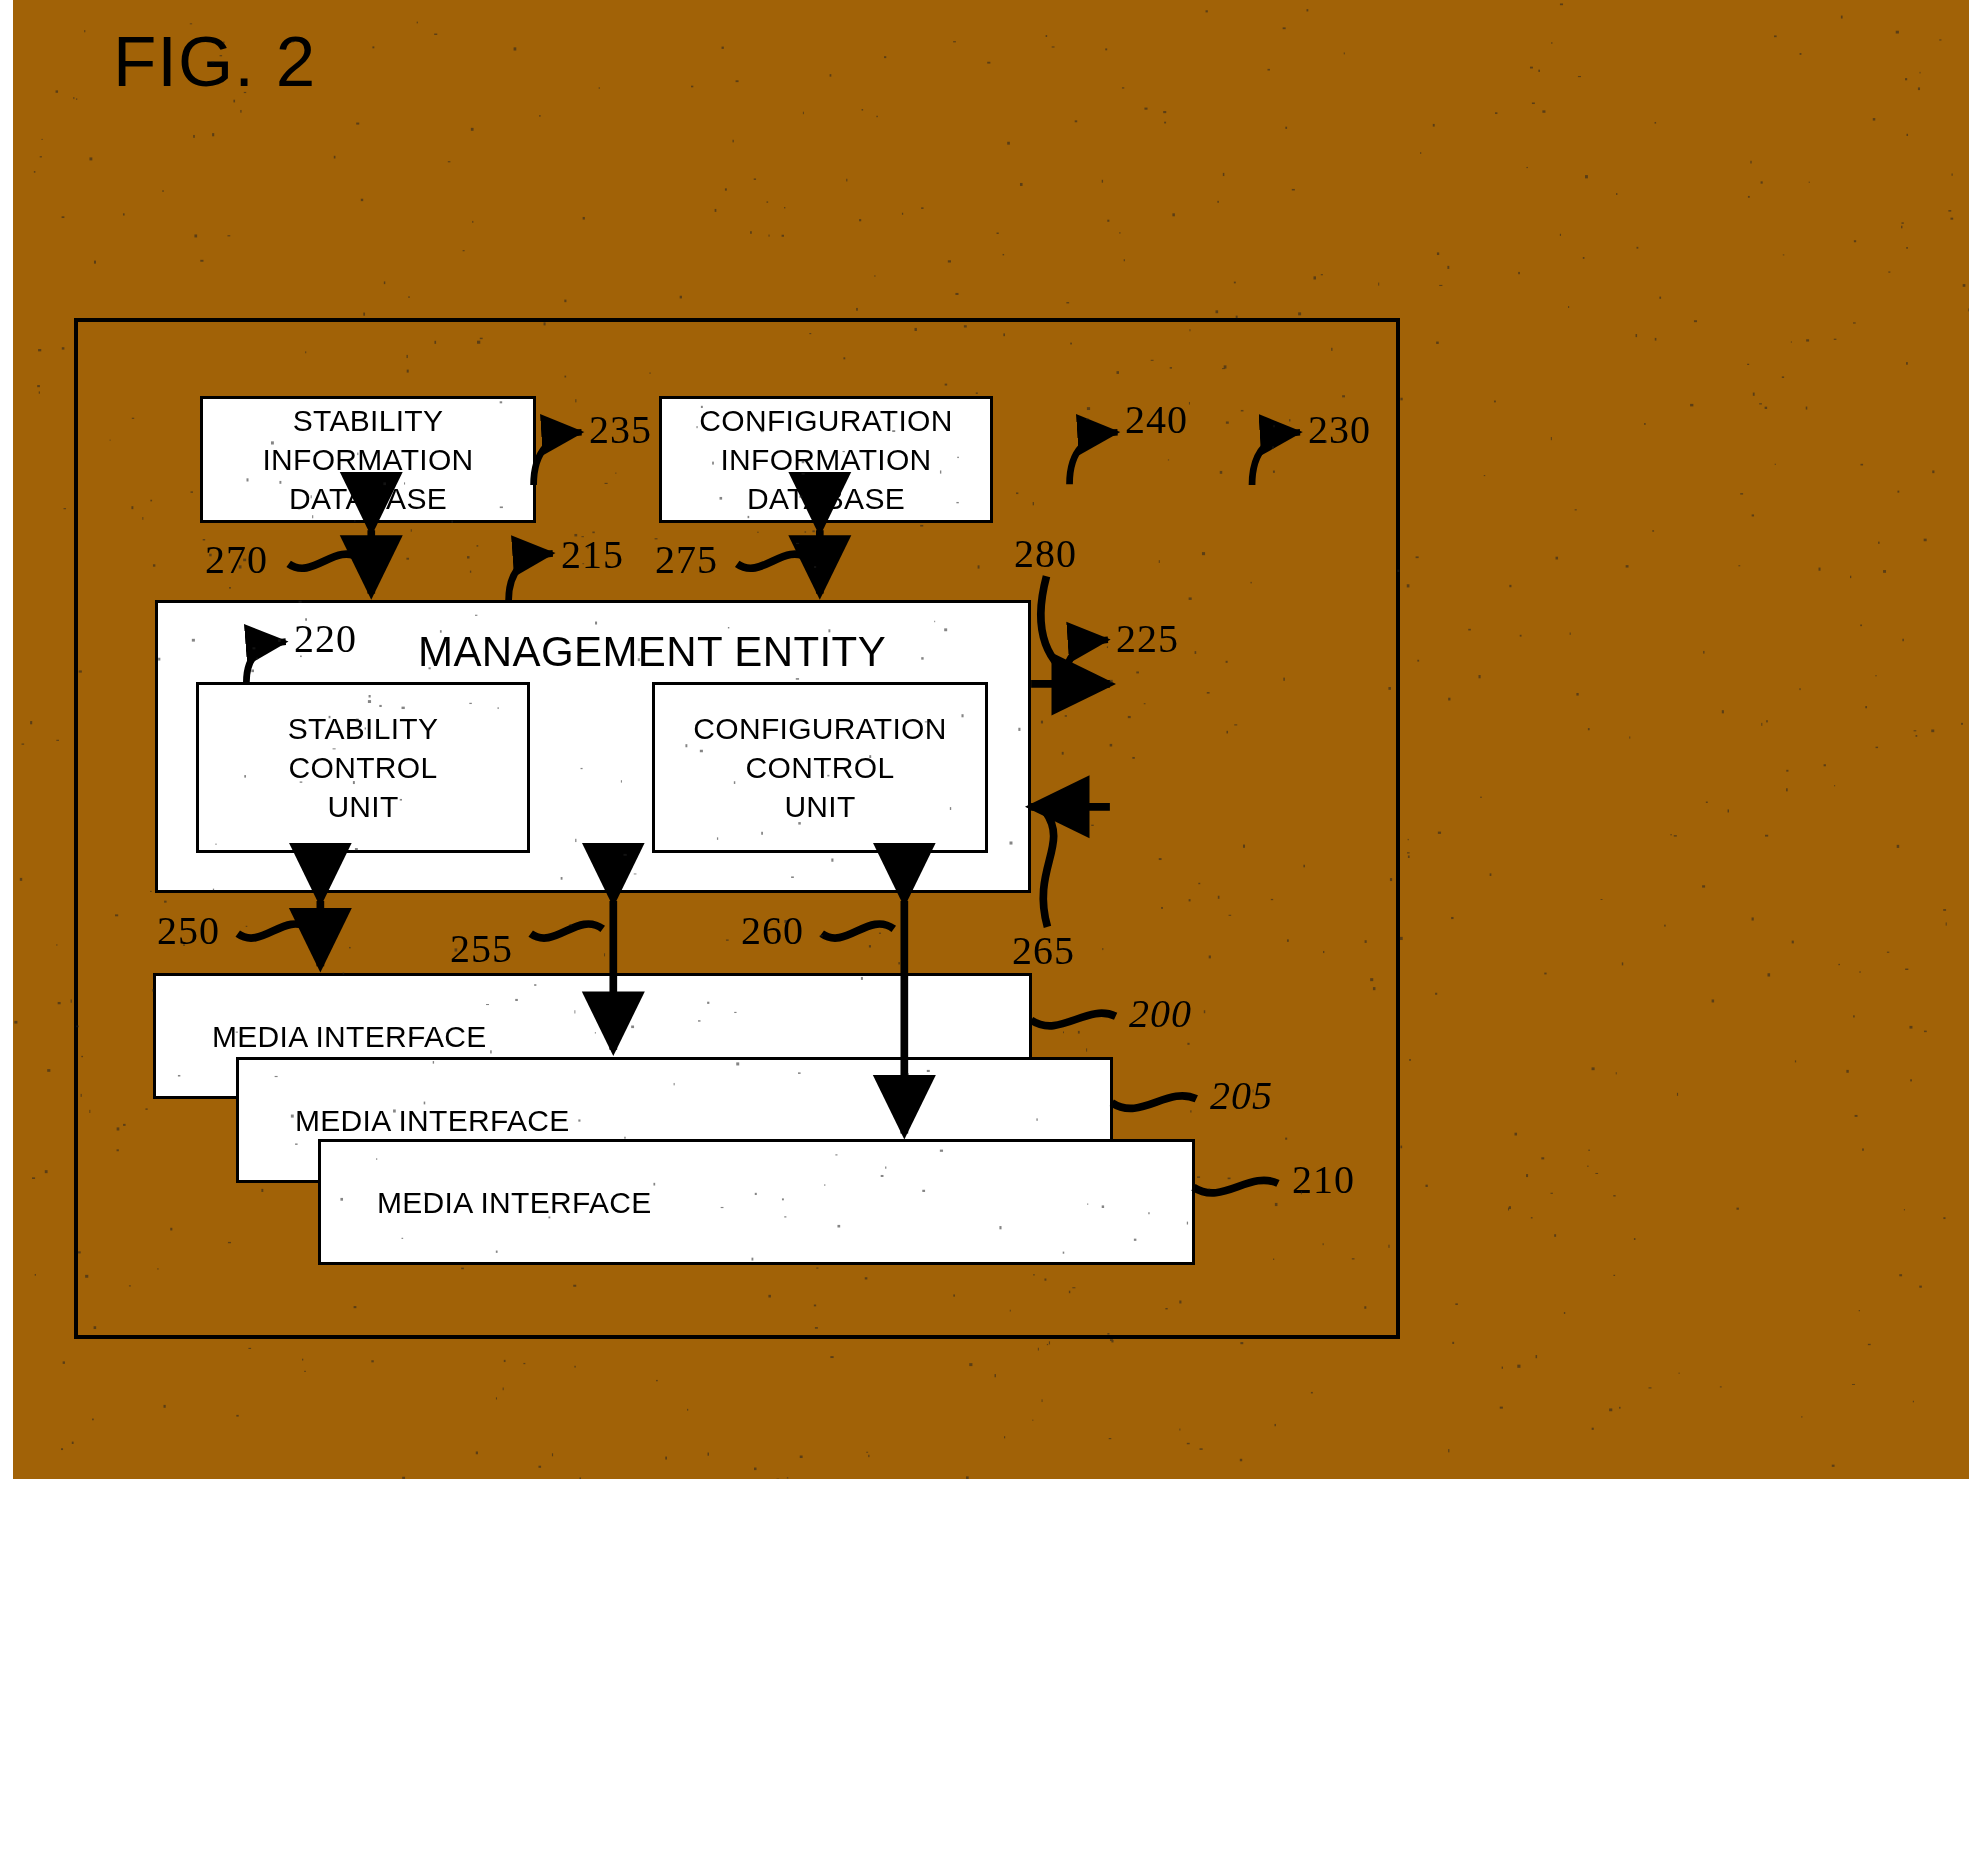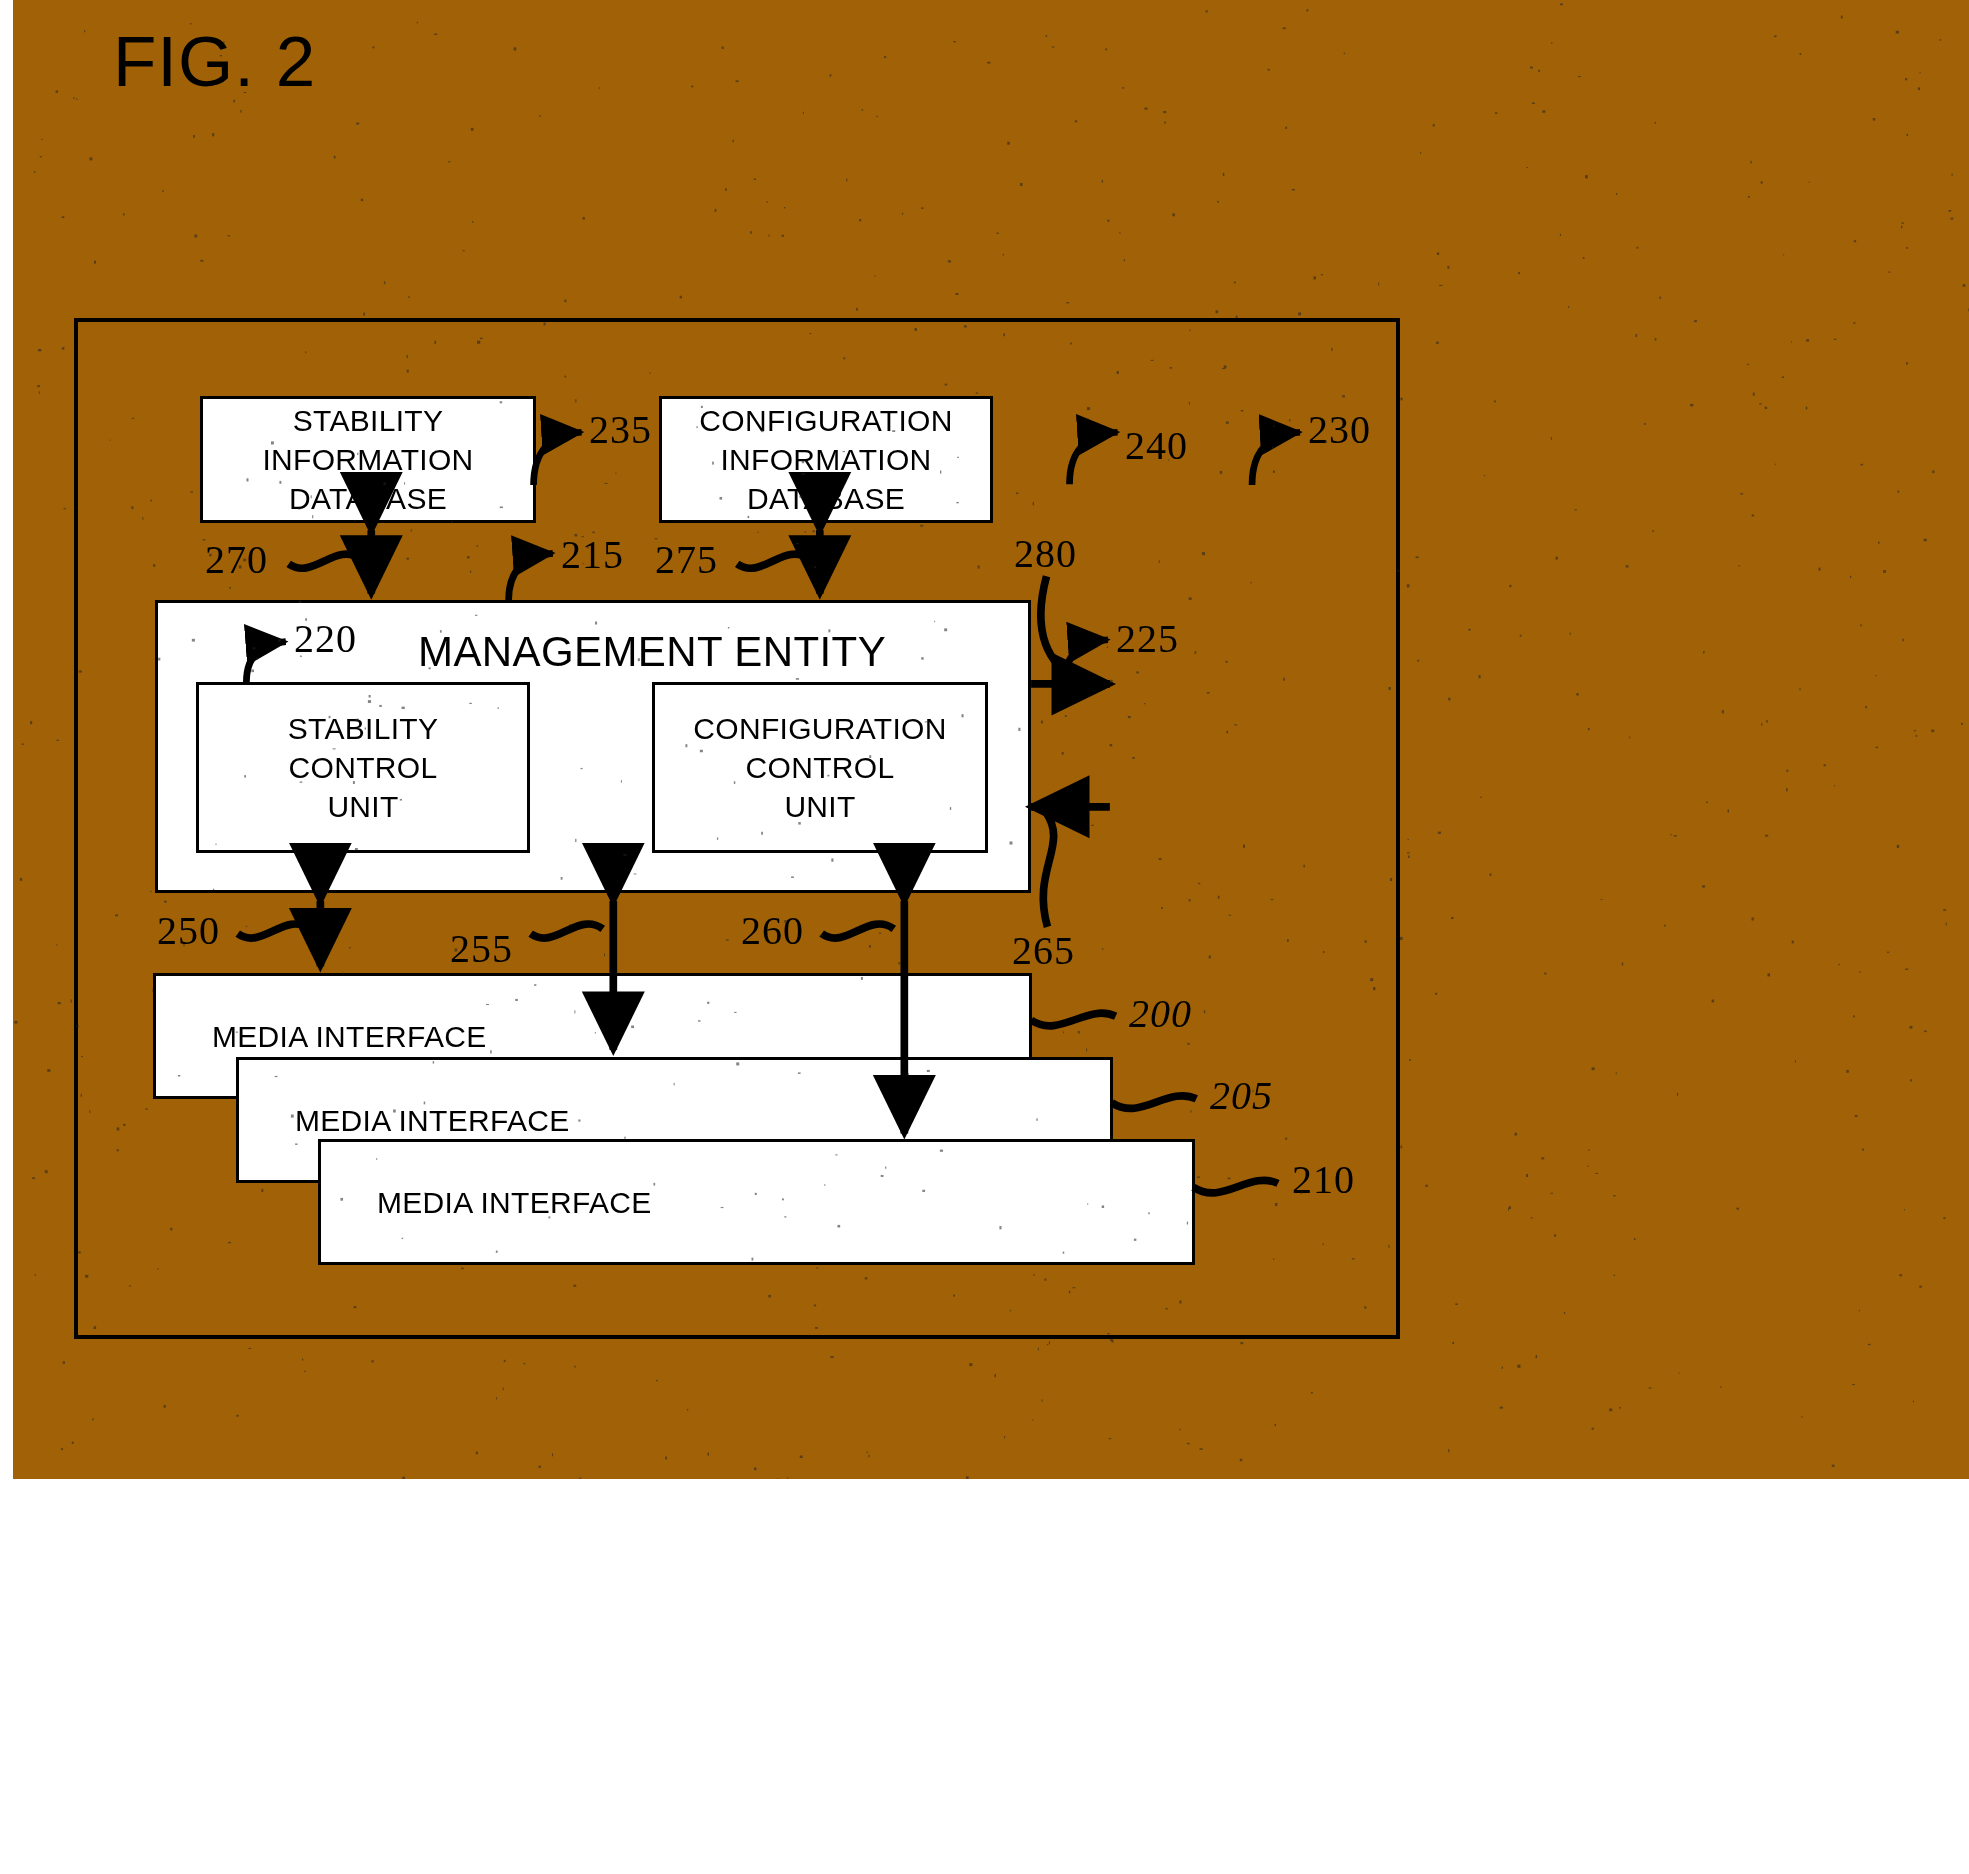--- a/index.html
+++ b/index.html
@@ -205,21 +205,21 @@
     <path d="M842,972 C867,990 891,948 917,967" fill="none" stroke="#000" stroke-width="8"></path>
 
     <path d="M1060,1062 C1090,1082 1118,1044 1148,1058" fill="none" stroke="#000" stroke-width="8"></path>
 
     <path d="M1144,1148 C1174,1168 1202,1130 1232,1144" fill="none" stroke="#000" stroke-width="8"></path>
 
     <path d="M1229,1236 C1259,1256 1287,1218 1317,1232" fill="none" stroke="#000" stroke-width="8"></path>
   </svg>
 
   <div class="ref" style="left:576px; top:406px;">235</div>
-  <div class="ref" style="left:1112px; top:422px;">240</div>
+  <div class="ref" style="left:1112px; top:396px;">240</div>
   <div class="ref" style="left:1295px; top:406px;">230</div>
 
   <div class="ref" style="left:192px; top:536px;">270</div>
   <div class="ref" style="left:548px; top:531px;">215</div>
   <div class="ref" style="left:642px; top:536px;">275</div>
   <div class="ref" style="left:1001px; top:530px;">280</div>
 
   <div class="ref" style="left:281px; top:615px;">220</div>
   <div class="ref" style="left:1103px; top:615px;">225</div>
 

